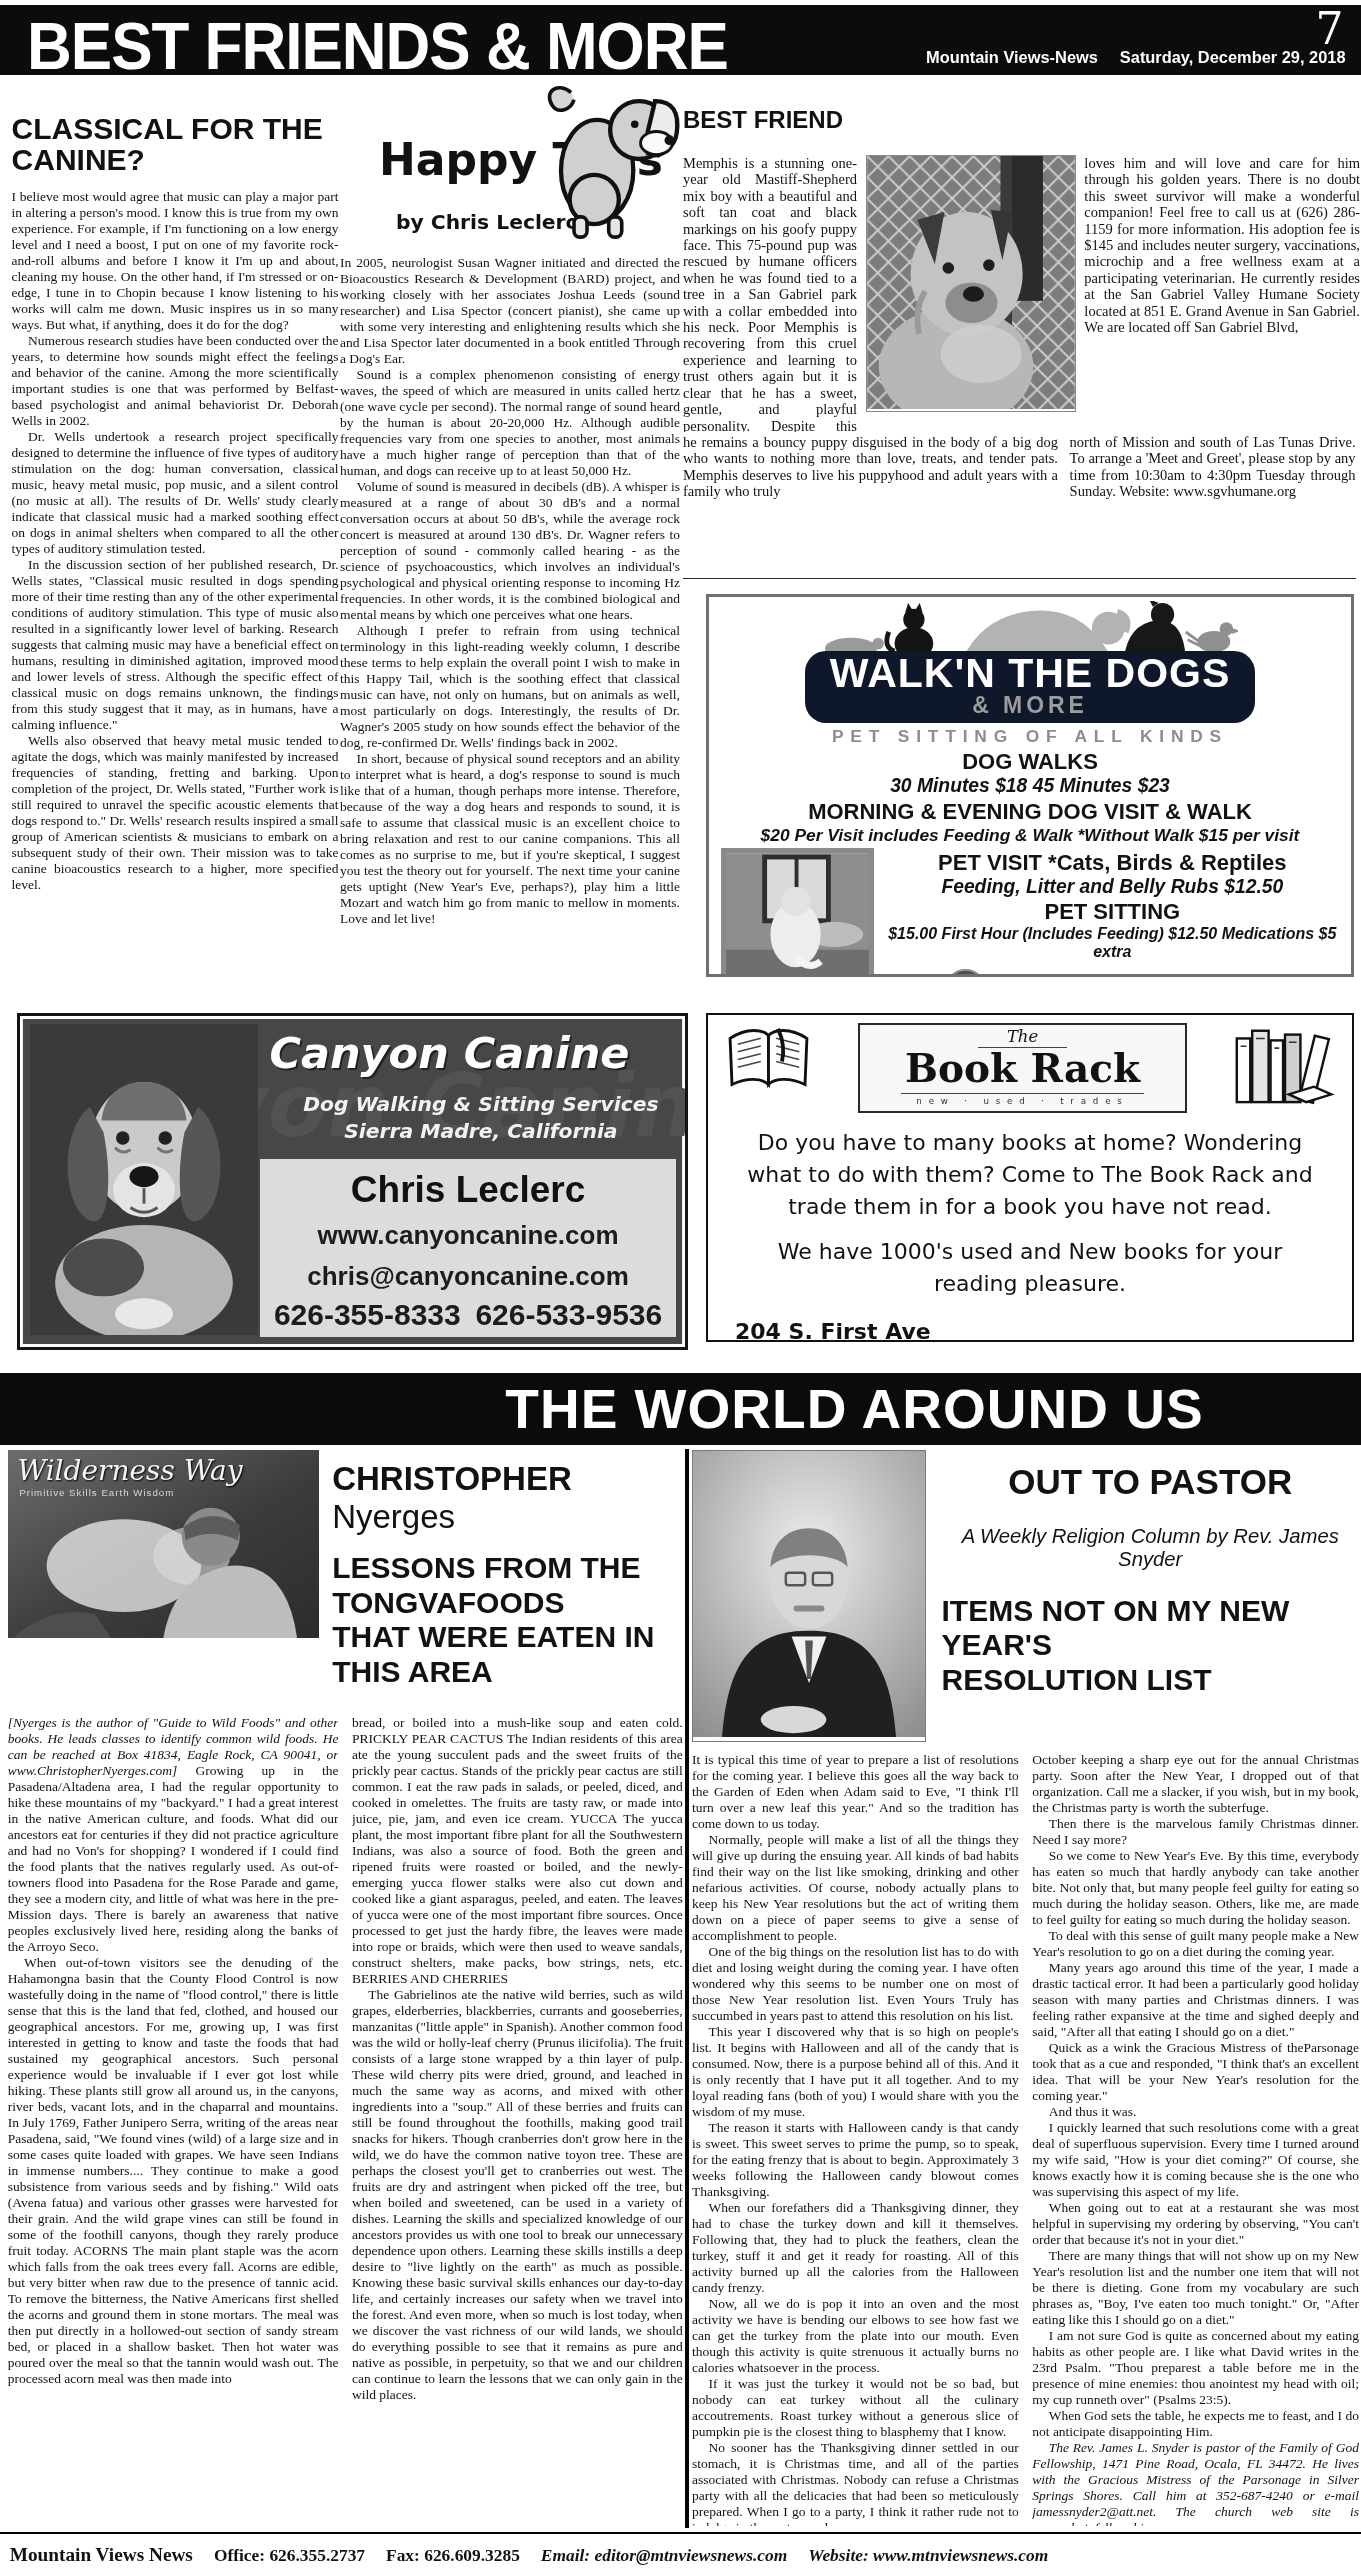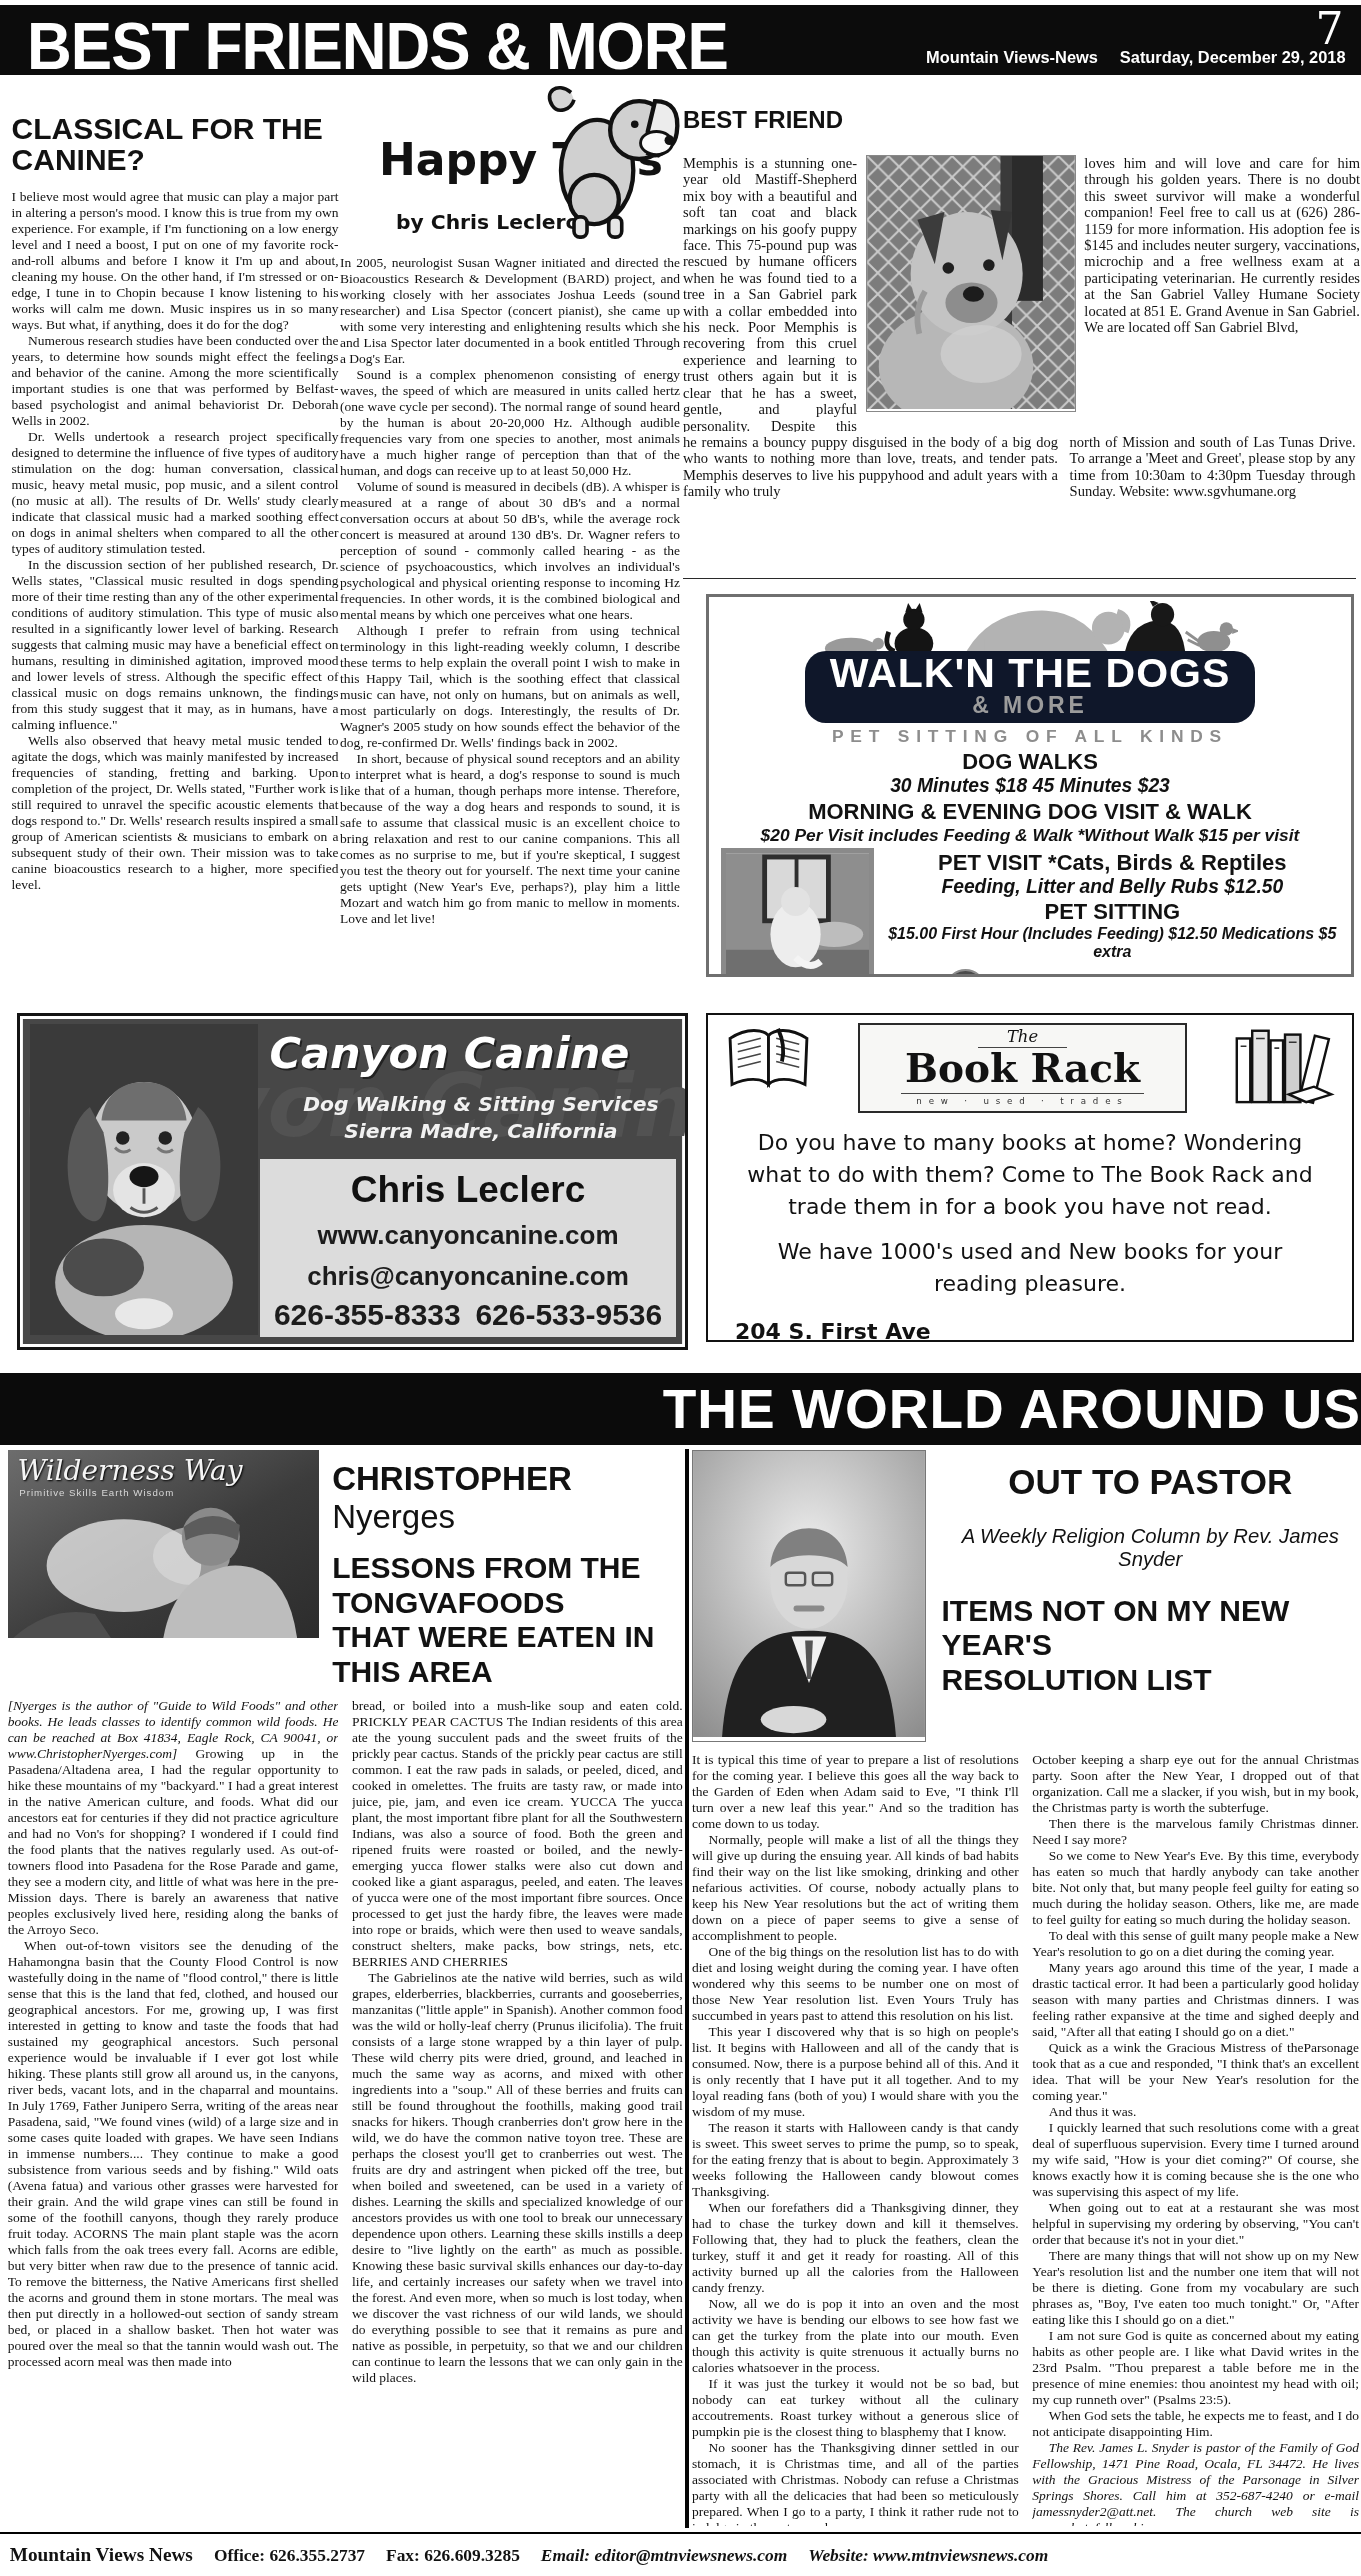--- a/index.html
+++ b/index.html
@@ -88,36 +88,36 @@
   .br-logo-name{font-family:"DejaVu Serif",serif;font-weight:bold;font-size:39px;line-height:1.05;}
   .br-logo-sub{font-size:8.7px;letter-spacing:6.8px;color:#333;border-top:1px solid #444;display:inline-block;
           padding:1.9px 15.5px 0;}
   .br-para{text-align:center;font-size:22px;line-height:1.45;margin:13.5px 27px 0;}
   .br-bottom{display:flex;justify-content:space-between;align-items:flex-end;margin:19.3px 27px 0;}
   .br-addr{font-weight:bold;font-size:22px;line-height:1.2;text-align:left;}
 
   
   .world-banner{position:absolute;left:0;top:1373px;width:1361px;height:72px;background:#0b0b0b;}
   .world-banner div{font-family:"Liberation Sans",sans-serif;font-weight:bold;font-size:55px;color:#fff;
-          text-align:right;padding-left:348px;line-height:72px;letter-spacing:1px;}
+          text-align:center;padding-left:348px;line-height:72px;letter-spacing:1px;}
 
   
   .section-divider{position:absolute;left:685px;top:1449px;width:3.9px;height:1079px;background:#050505;}
 
   .nyerges{position:absolute;left:7.7px;top:1450px;width:675px;height:1077px;overflow:hidden;}
   .ny-header{display:flex;gap:13.5px;}
   .ny-cover{flex:0 0 auto;width:311px;height:188px;background:linear-gradient(150deg,#6d6d6d,#3c3c3c 55%,#2c2c2c);
           position:relative;overflow:hidden;}
   .ny-cover-title{font-family:"DejaVu Serif",serif;font-style:italic;font-size:28px;color:#f5f5f5;
           padding:3.9px 0 0 9.7px;text-shadow:1px 1px 1.9px #000;}
   .ny-cover-sub{font-family:"Liberation Sans",sans-serif;font-size:9.7px;color:#d8d8d8;padding-left:11.6px;letter-spacing:1px;}
   .ny-kicker{font-family:"Liberation Sans",sans-serif;font-size:33px;margin-top:9.7px;}
   .ny-kicker .kb{font-weight:bold;}
   .ny-headline{font-family:"Liberation Sans",sans-serif;font-weight:bold;font-size:30px;line-height:1.15;margin-top:15.5px;}
-  .ny-body{display:flex;gap:13.5px;margin-top:9px;justify-content:center;}
+  .ny-body{display:flex;gap:13.5px;margin-top:26px;justify-content:center;}
   .ny-col{width:331px;font-size:13.5px;line-height:16px;height:861px;overflow:hidden;}
 
   .pastor{position:absolute;left:692px;top:1450px;width:667px;height:1077px;overflow:hidden;}
   .pa-header{display:flex;gap:15.5px;}
   .pa-photo{flex:0 0 auto;border:1px solid #777;}
   .pa-right{flex:1;text-align:center;}
   .pa-kicker{font-family:"Liberation Sans",sans-serif;font-weight:bold;font-size:35px;margin-top:11.6px;}
   .pa-sub{font-family:"Liberation Sans",sans-serif;font-style:italic;font-size:20.3px;margin-top:23px;}
   .pa-headline{font-family:"Liberation Sans",sans-serif;font-weight:bold;font-size:30px;line-height:1.15;
           text-align:left;margin-top:23px;}

